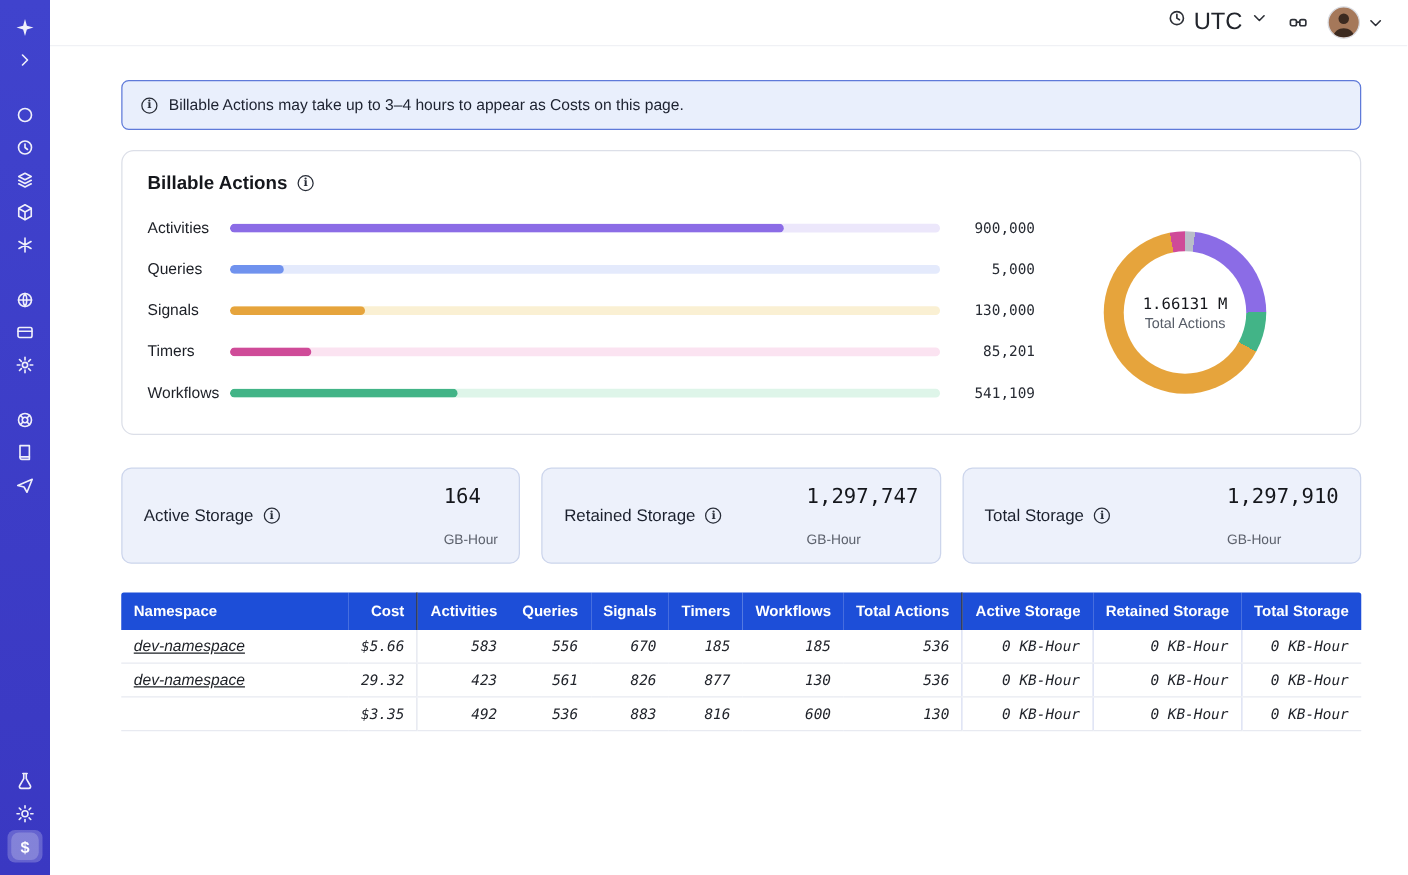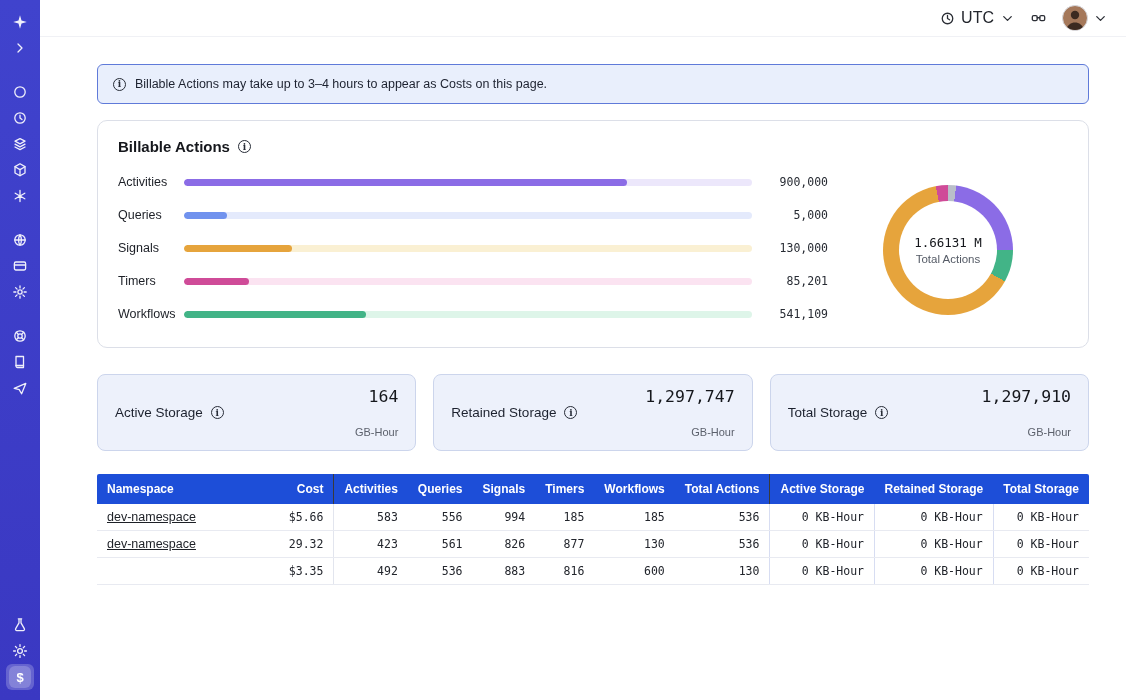--- a/index.html
+++ b/index.html
@@ -18,21 +18,21 @@
   .side-gap { height:18px; }
   .side-spacer { flex:1; }
   .side-item.active { background:rgba(255,255,255,.22); }
   .dollar-badge { width:22px; height:22px; border-radius:6px; background:rgba(255,255,255,.2);
     display:flex; align-items:center; justify-content:center; color:#fff; font-size:13px; font-weight:700; }
   .dollar-badge::before { content:"$"; }
 
   
   .topbar { margin-left:40px; height:37px; display:flex; align-items:center; justify-content:flex-end;
     gap:16px; padding-right:18px; border-bottom:1px solid #f0f1f5; }
-  .tz-select { display:flex; align-items:center; gap:6px; font-size:16px; color:#22252c; cursor:pointer; }
+  .tz-select { display:flex; align-items:flex-start; gap:6px; font-size:19px; color:#22252c; cursor:pointer; }
   .icn-s { width:15px; height:15px; stroke:#2c2f36; fill:none; stroke-width:1.4; stroke-linecap:round; stroke-linejoin:round; }
   .avatar-wrap { display:flex; align-items:center; gap:5px; cursor:pointer; }
   .avatar { width:26px; height:26px; border-radius:50%; background:#a5785a; overflow:hidden;
     display:flex; align-items:flex-end; justify-content:center; border:1px solid #d8dae0; }
 
   
   .content { margin-left:40px; padding:0 37px 0 57px; }
   .title-row { margin-top:46px; display:flex; justify-content:space-between; align-items:flex-start; }
   .page-title { font-size:26px; font-weight:700; letter-spacing:.2px; color:#15171c; }
   .page-sub { margin-top:7px; font-size:11.5px; color:#585d68; }
@@ -70,32 +70,32 @@
   .donut-center { position:absolute; inset:0; display:flex; flex-direction:column; align-items:center;
     justify-content:center; z-index:1; gap:3px; }
   .donut-val { font-size:12.5px; color:#15171c; }
   .donut-lbl { font-size:11.5px; color:#555b66; }
 
   
   .storage-row { margin-top:26px; display:grid; grid-template-columns:repeat(3,1fr); gap:17px; }
   .storage-card { background:#edf1fb; border:1px solid #ccd5ec; border-radius:8px; padding:12px 17px;
     display:flex; align-items:center; justify-content:space-between; min-height:60px; }
   .storage-label { display:flex; align-items:center; gap:8px; font-size:13.5px; color:#1c212e; }
-  .storage-right { text-align:right; }
+  .storage-right { text-align:left; }
   .storage-val { font-size:16.5px; color:#15171c; }
   .storage-unit { font-size:11px; color:#5c616c; margin-top:20px; }
 
   
   table { margin-top:23px; width:100%; border-collapse:collapse; }
   thead th { background:#1d4ed8; color:#fff; font-size:12px; font-weight:700; padding:8px 10px;
     text-align:right; white-space:nowrap; }
   thead th:first-child { text-align:left; border-top-left-radius:2px; }
   thead th:last-child { border-top-right-radius:2px; }
   tbody td { font-size:11.5px; padding:6px 10px; border-bottom:1px solid #e8eaf1; text-align:right;
-    white-space:nowrap; color:#22252c; }
+    white-space:nowrap; color:#22252c;font-style:italic; }
   tbody td.ns { text-align:left; font-family:"Liberation Sans", sans-serif; font-size:12.5px; width:31%; }
   tbody td.ns a { color:#1d2026; }
   td.sep-l, th.sep-l { border-left:1px solid #e2e5ee; }
   td.sep-b { border-left:1px solid #d7ddf2; }
   th.hsep { border-left:1px solid #3a3a3a; }
 </style>
 </head>
 <body>
 
 <nav class="sidebar">
@@ -334,21 +334,21 @@
         <th>Retained Storage</th>
         <th>Total Storage</th>
       </tr>
     </thead>
     <tbody>
       <tr>
         <td class="ns"><a href="#">dev-namespace</a></td>
         <td class="mono">$5.66</td>
         <td class="mono sep-l">583</td>
         <td class="mono">556</td>
-        <td class="mono">994</td>
+        <td class="mono">670</td>
         <td class="mono">185</td>
         <td class="mono">185</td>
         <td class="mono">536</td>
         <td class="mono sep-b">0 KB-Hour</td>
         <td class="mono sep-b">0 KB-Hour</td>
         <td class="mono sep-b">0 KB-Hour</td>
       </tr>
       <tr>
         <td class="ns"><a href="#">dev-namespace</a></td>
         <td class="mono">29.32</td>

